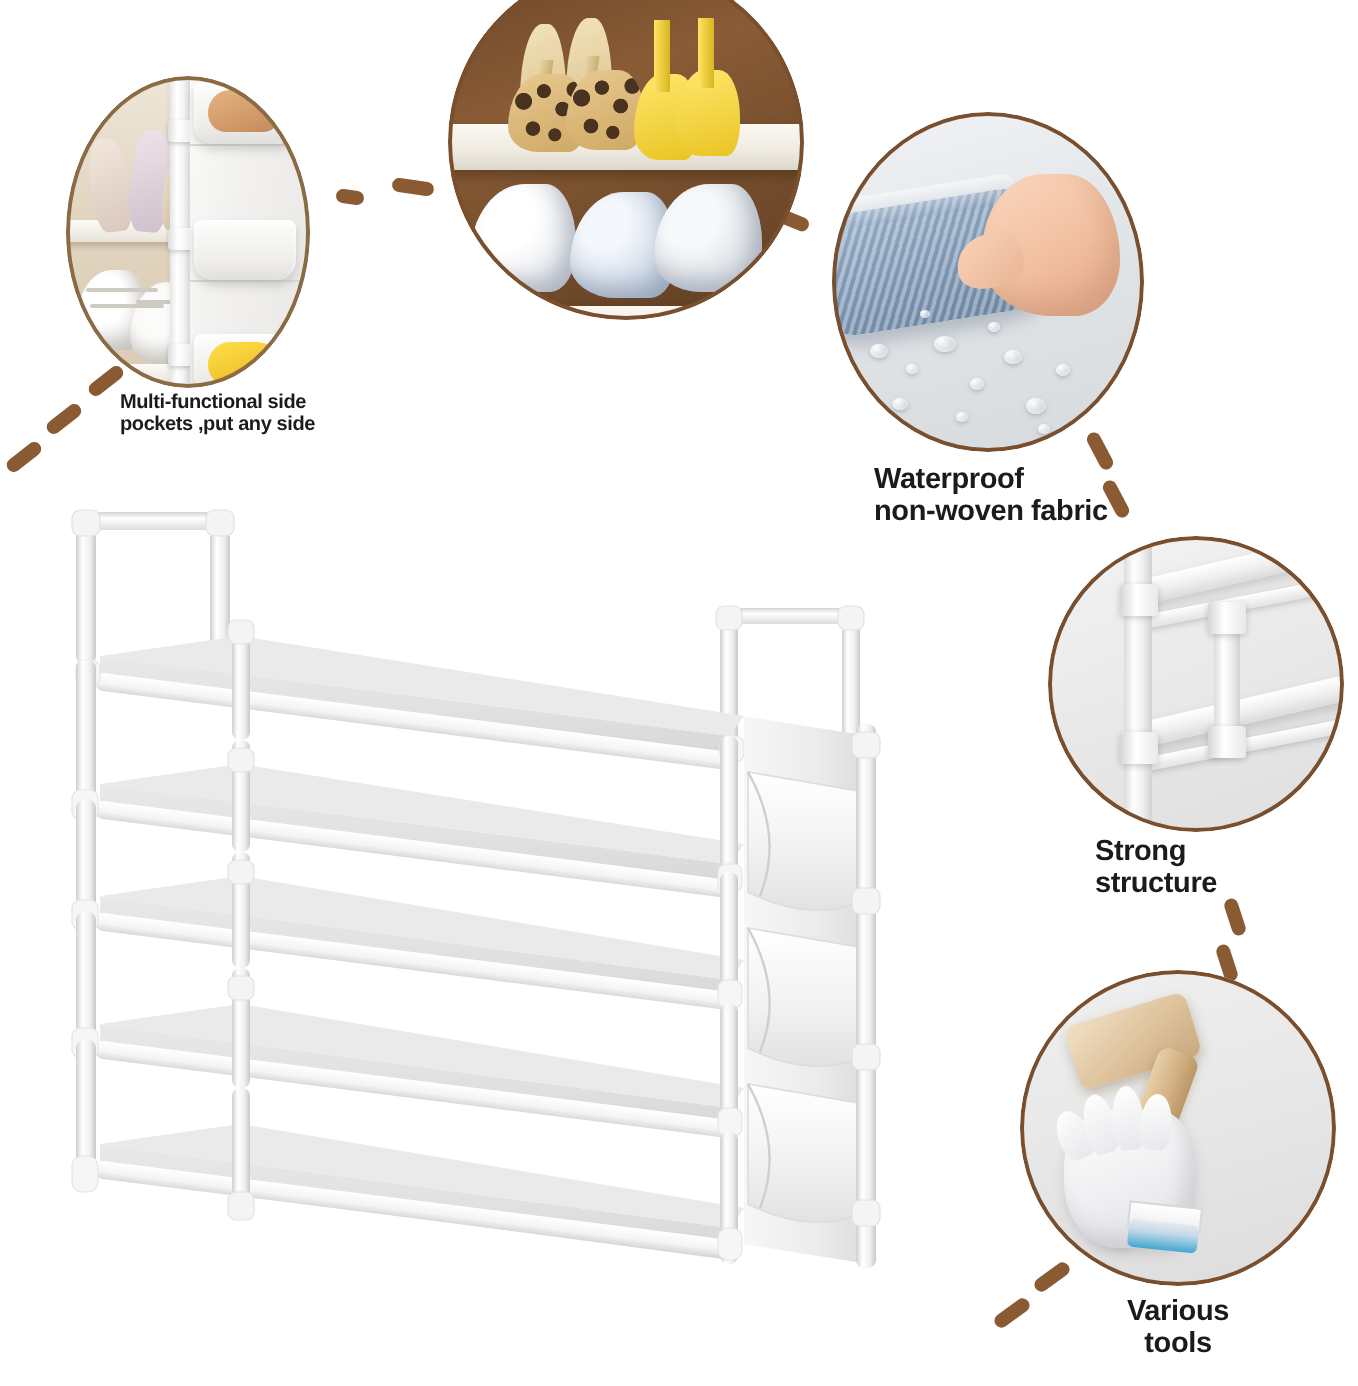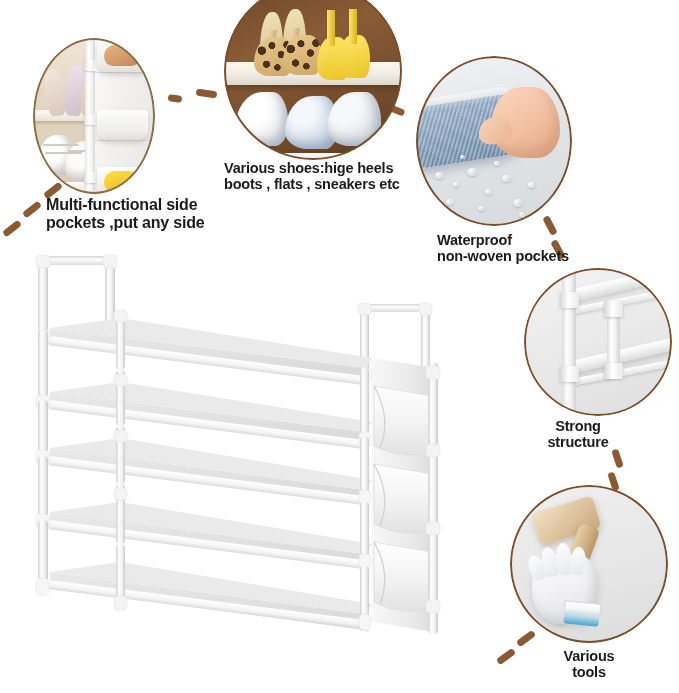--- a/index.html
+++ b/index.html
@@ -364,21 +364,21 @@
         <div class="pocket" style="top:10%;"></div>
         <div class="pocket-item item-tan" style="top:12%;"></div>
         <div class="pocket" style="top:46%;"></div>
         <div class="pocket" style="top:76%;"></div>
         <div class="pocket-item item-yel" style="top:78%;"></div>
       </div>
     </div>
     <div class="bubble-ring" style="border:2px solid #8a6b45;"></div>
   </div>
 
-  <div class="callout-label" style="left:46px; top:196px; font-size:16px;">Multi-functional side
+  <div class="callout-label" style="left:60px; top:196px; font-size:10px;">Multi-functional side
 pockets ,put any side</div>
 
   <div id="b2" class="bubble" style="left:224px; top:-18px; width:178px; height:178px;">
     <div class="bubble-inner">
       <div class="bg"></div>
       <div class="shelf top"></div>
 
       <div class="heel-body" style="left:20%; top:17%; width:13%;"></div>
       <div class="heel-stem" style="left:24%; top:27%;"></div>
       <div class="heel-body" style="left:33%; top:15%; width:13%;"></div>
@@ -393,22 +393,20 @@
       <div class="yellow-stem" style="left:70%; top:15%; height:20%;"></div>
 
       <div class="sneaker sn-white" style="left:6%; width:30%; bottom:auto; top:62%;"></div>
       <div class="sneaker sn-blue" style="left:34%; width:30%; bottom:auto; top:64%;"></div>
       <div class="sneaker sn-grey" style="left:58%; width:30%; bottom:auto; top:62%;"></div>
       <div class="shelf bot"></div>
     </div>
     <div class="bubble-ring" style="border:2.5px solid #7a4f2e;"></div>
   </div>
 
-  <div class="callout-label" style="left:224px; top:160px; font-size:14.5px;">Various shoes:hige heels
-boots , flats , sneakers etc</div>
 
   <div id="b3" class="bubble" style="left:416px; top:56px; width:156px; height:170px;">
     <div class="bubble-inner">
       <div class="bg"></div>
       <div class="towel"></div>
       <div class="towel-fold"></div>
       <div class="hand"></div>
       <div class="thumb"></div>
       <div class="drop" style="left:12%; top:68%; width:9px;  height:7px;"></div>
       <div class="drop" style="left:24%; top:74%; width:6px;  height:5px;"></div>
@@ -420,40 +418,40 @@
       <div class="drop" style="left:62%; top:84%; width:10px; height:8px;"></div>
       <div class="drop" style="left:72%; top:74%; width:7px;  height:6px;"></div>
       <div class="drop" style="left:50%; top:62%; width:6px;  height:5px;"></div>
       <div class="drop" style="left:28%; top:58%; width:5px;  height:4px;"></div>
       <div class="drop" style="left:66%; top:92%; width:6px;  height:5px;"></div>
     </div>
     <div class="bubble-ring" style="border:2.5px solid #7a4f2e;"></div>
   </div>
 
   <div class="callout-label" style="left:437px; top:232px; font-size:14.5px;">Waterproof
-non-woven pockets</div>
+non-woven fabric</div>
 
   <div id="b4" class="bubble" style="left:524px; top:268px; width:148px; height:148px;">
     <div class="bubble-inner">
       <div class="bg"></div>
       <div class="shelf-slab" style="left:30%; top:6%;  width:78%; transform:skewY(-13deg);"></div>
       <div class="rail" style="left:28%; top:20%; width:76%; transform:skewY(-11deg);"></div>
       <div class="shelf-slab" style="left:32%; top:54%; width:76%; transform:skewY(-13deg);"></div>
       <div class="rail" style="left:30%; top:68%; width:74%; transform:skewY(-11deg);"></div>
       <div class="vpole" style="left:26%;"></div>
       <div class="vpole" style="left:56%; height:48%; top:26%;"></div>
       <div class="joint" style="left:24%; top:16%;"></div>
       <div class="joint" style="left:24%; top:66%;"></div>
       <div class="joint" style="left:54%; top:22%;"></div>
       <div class="joint" style="left:54%; top:64%;"></div>
     </div>
     <div class="bubble-ring" style="border:2px solid #7a4f2e;"></div>
   </div>
 
-  <div class="callout-label" style="left:578px; top:418px; font-size:14.5px; text-align:center; transform:translateX(-50%);">Strong
+  <div class="callout-label" style="left:578px; top:418px; font-size:14.5px; transform:translateX(-50%);">Strong
 structure</div>
 
   <div id="b5" class="bubble" style="left:510px; top:485px; width:158px; height:158px;">
     <div class="bubble-inner">
       <div class="bg"></div>
       <div class="mallet-head"></div>
       <div class="mallet-handle"></div>
       <div class="glove"></div>
       <div class="finger" style="left:12%; top:44%; width:10%; height:16%; transform:rotate(-24deg);"></div>
       <div class="finger" style="left:20%; top:39%; width:10%; height:19%; transform:rotate(-14deg);"></div>

